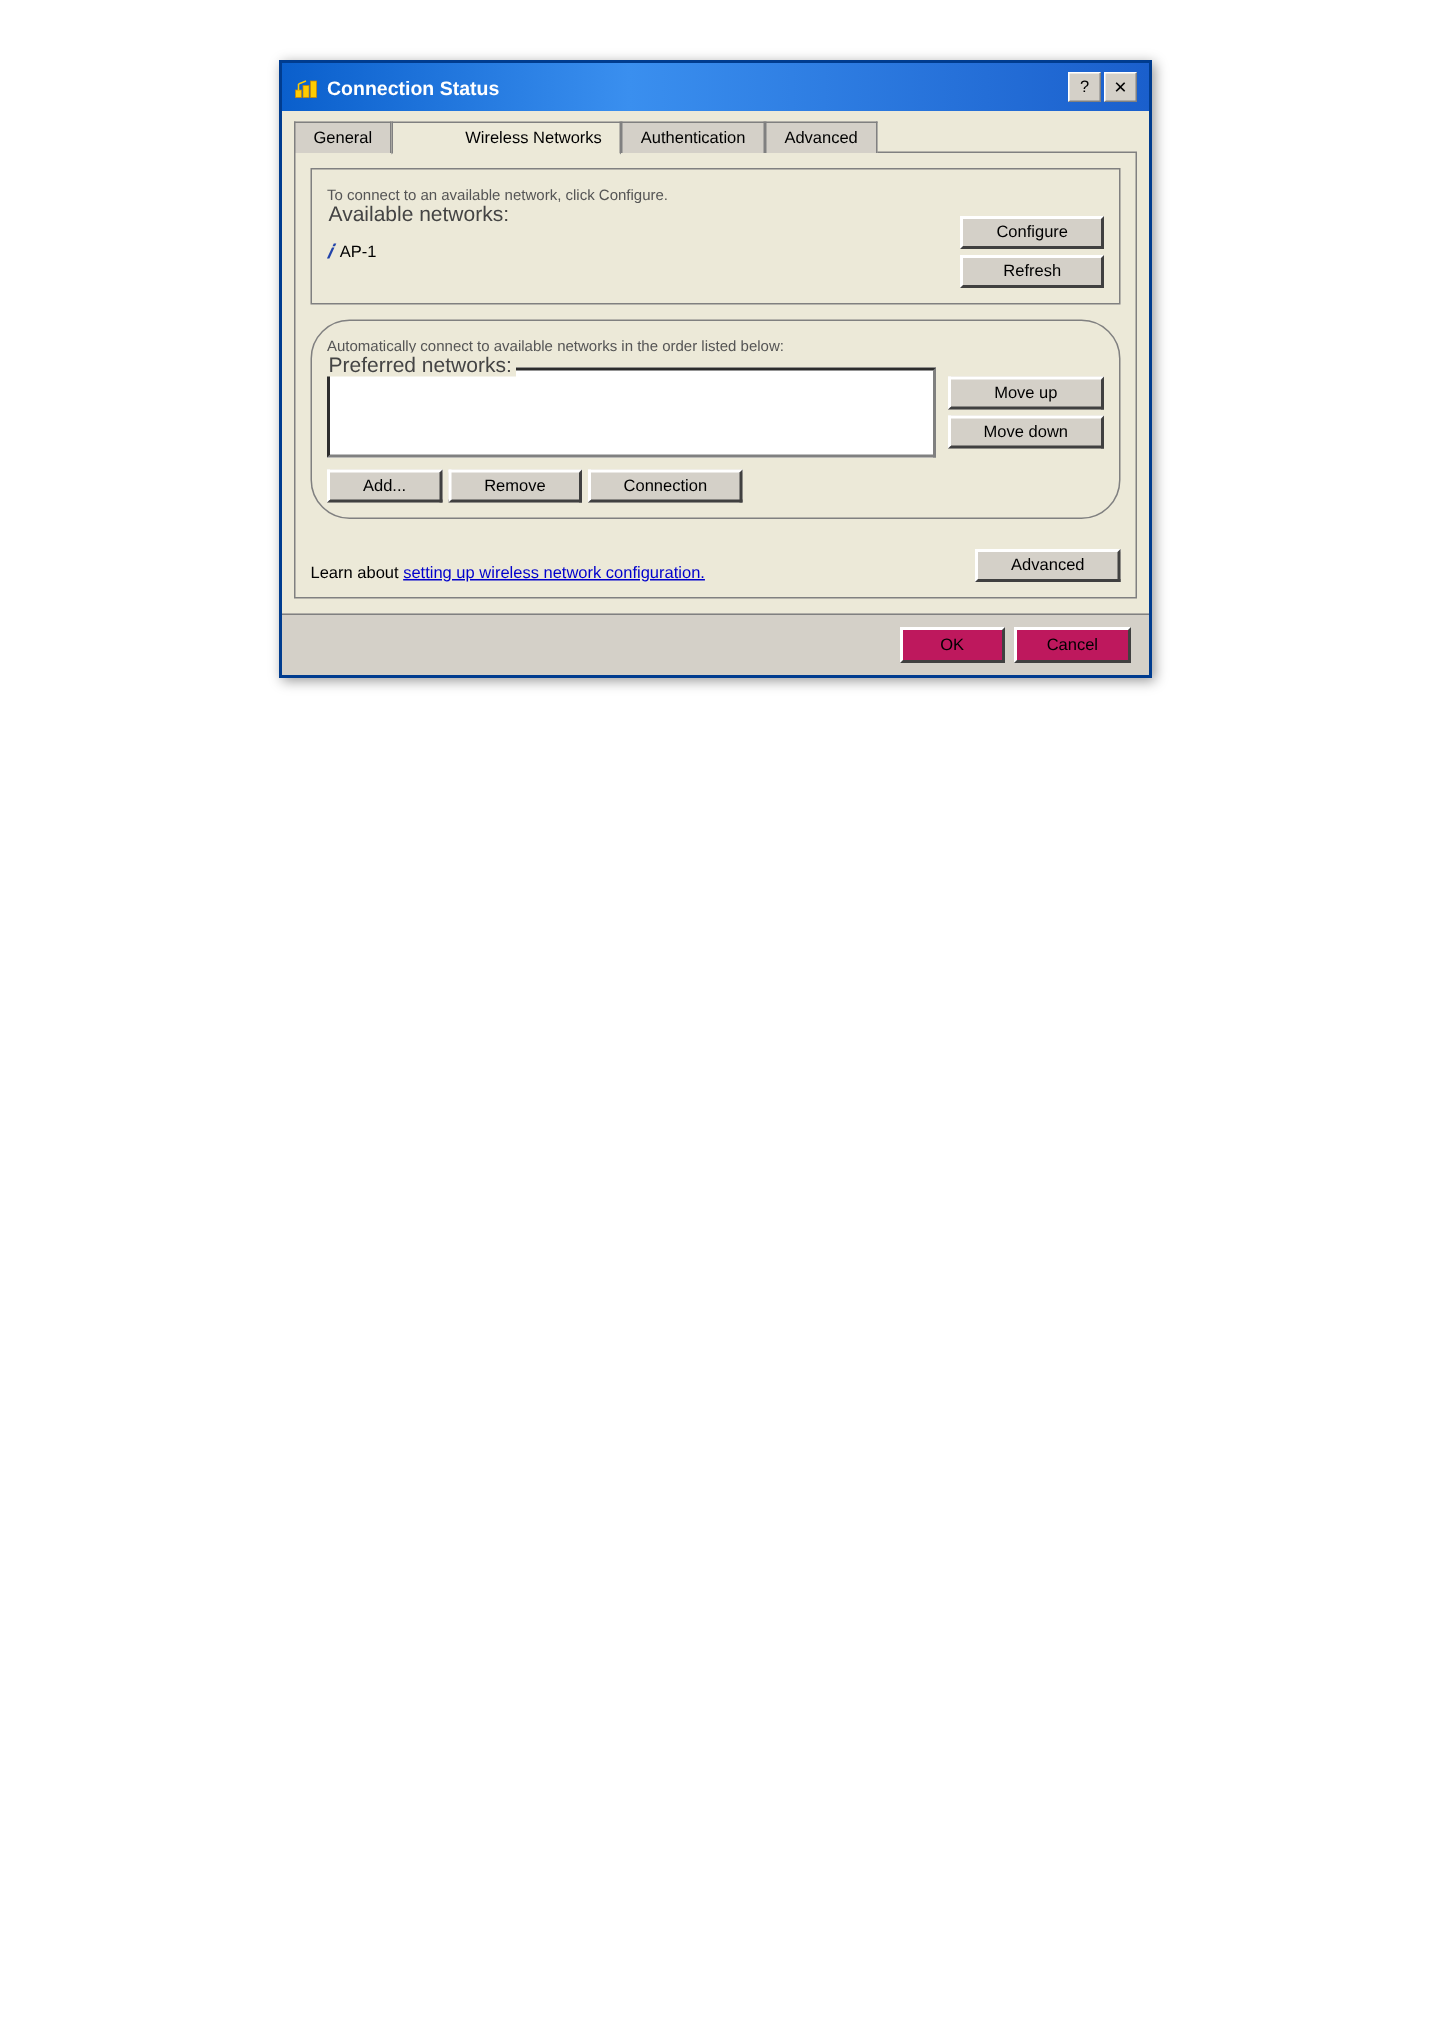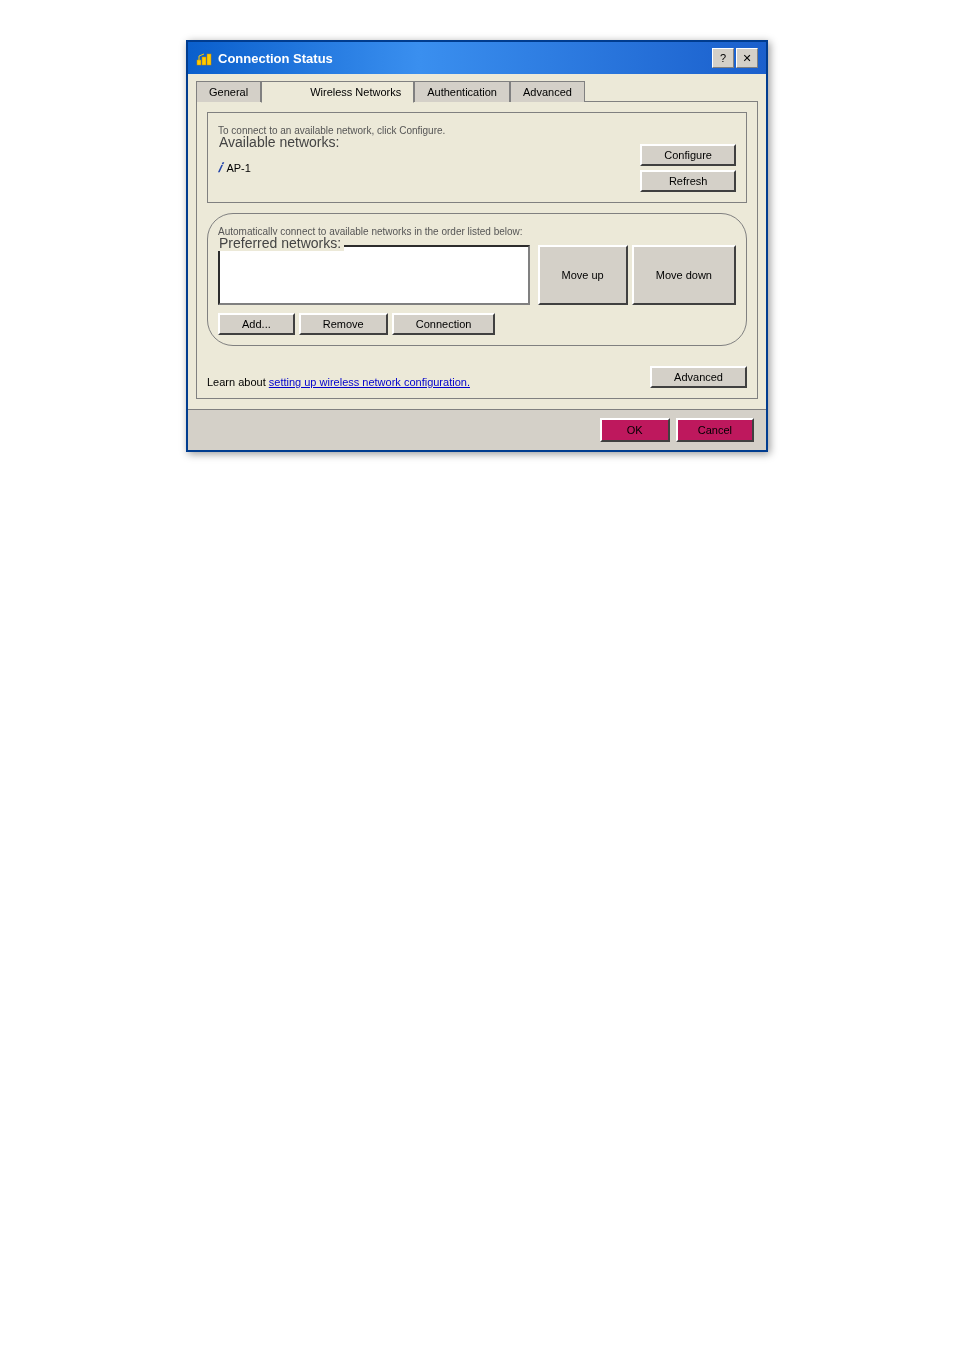--- a/index.html
+++ b/index.html
@@ -162,22 +162,23 @@
       min-height: 60px;
     }
     .preferred-list {
       flex: 1;
       background: #fff;
       border: 2px inset #808080;
       min-height: 60px;
     }
     .preferred-buttons {
       display: flex;
-      flex-direction: row;
+      flex-direction: column;
       gap: 4px;
+      justify-content: center;
     }
     .preferred-actions {
       display: flex;
       gap: 4px;
       margin-top: 8px;
     }
     .win-btn {
       background: #d4d0c8;
       border: 2px solid;
       border-top-color: #fff;

